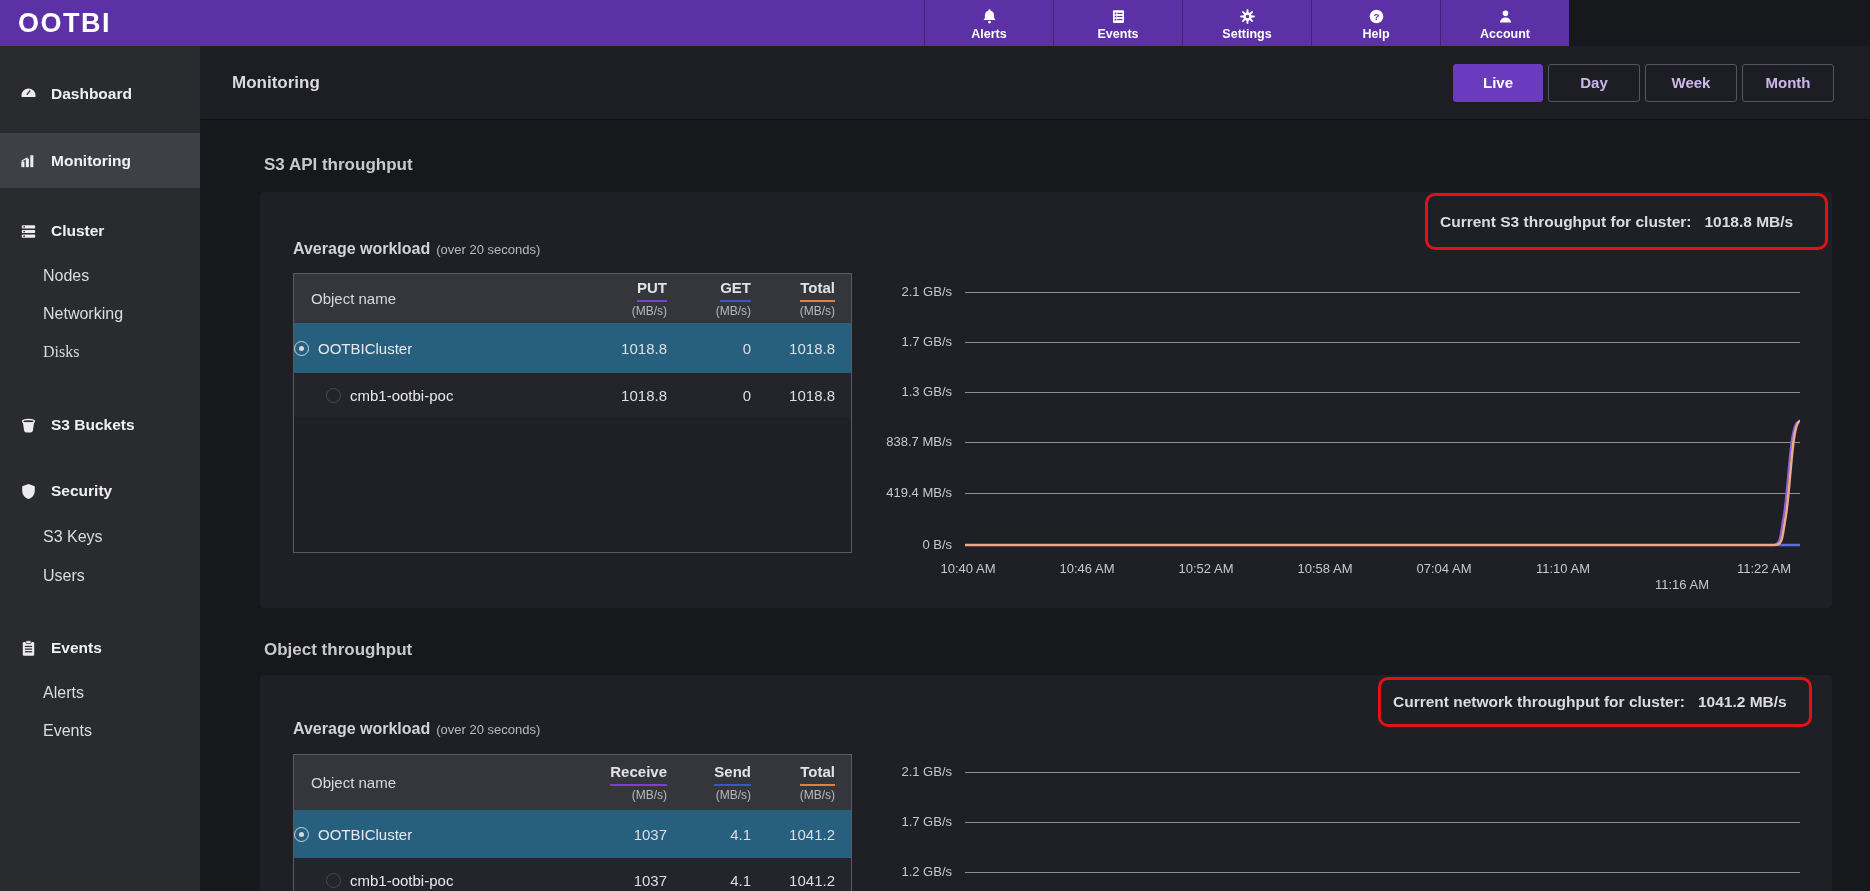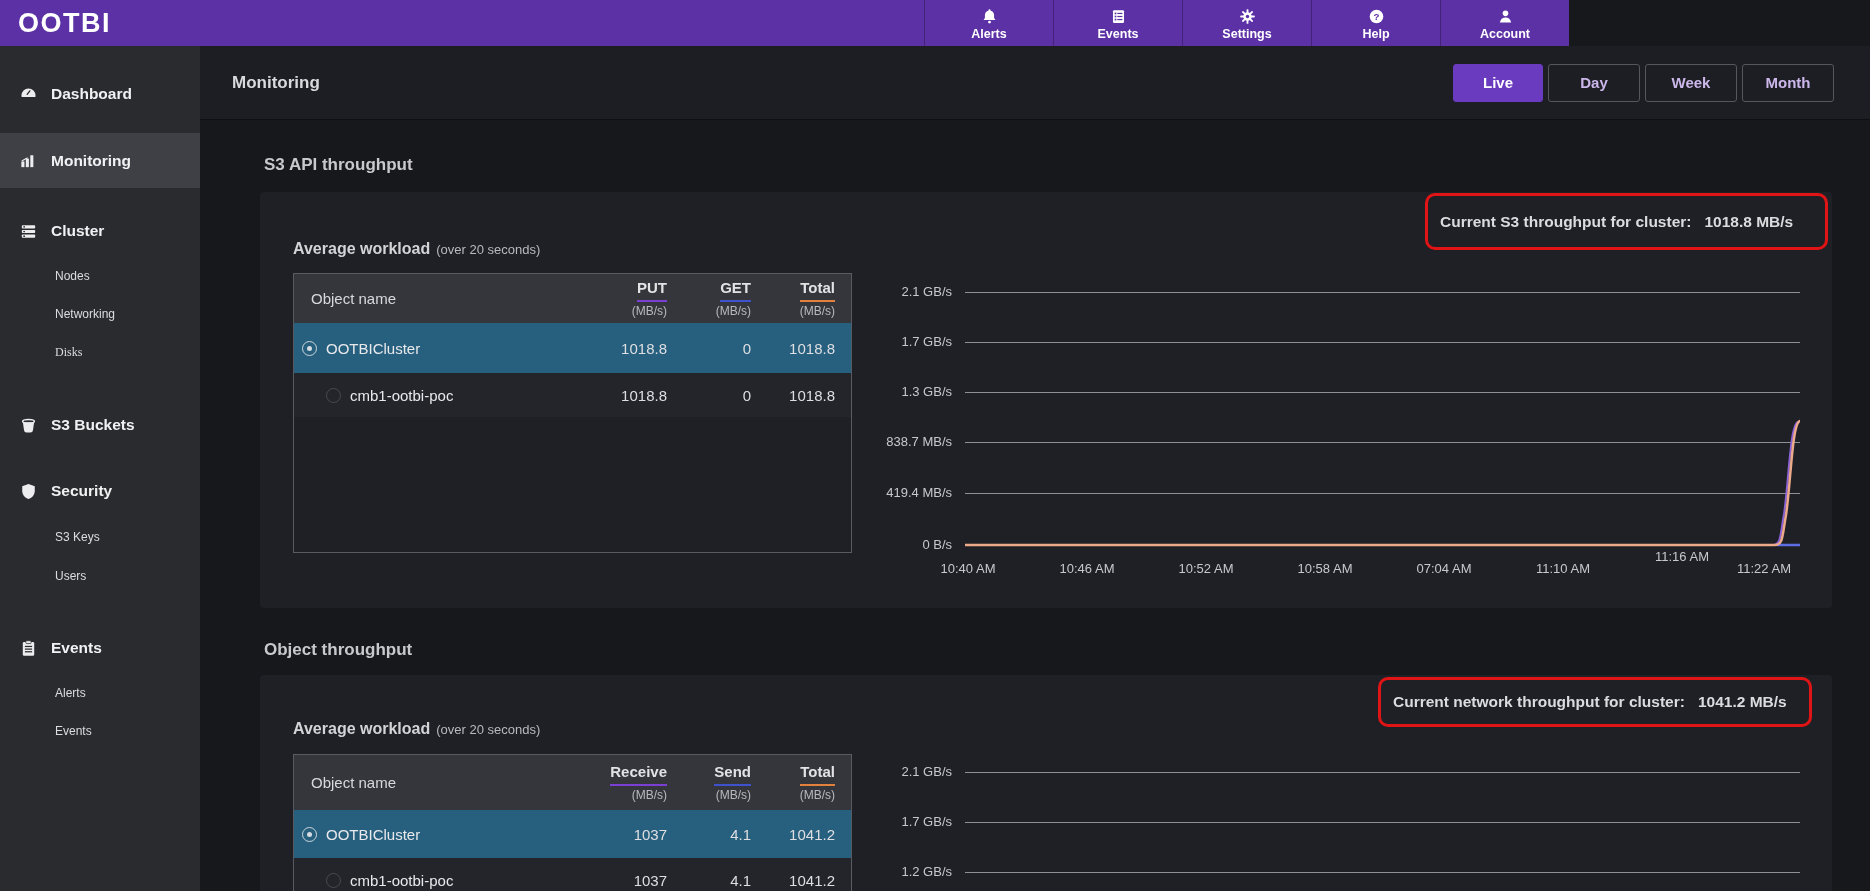--- a/index.html
+++ b/index.html
@@ -39,21 +39,21 @@
   .topbar-item{flex:1;border-left:1px solid rgba(0,0,0,.28);display:flex;flex-direction:column;
         align-items:center;justify-content:center;gap:1px;cursor:pointer;padding-top:2px;}
   .topbar-item .ticon{height:18px;display:flex;align-items:center;}
   .topbar-item .tlabel{font-size:12.5px;font-weight:bold;color:#fff;line-height:14px;}
   
   .sidebar{position:absolute;left:0;top:46px;width:200px;height:845px;background:var(--side);z-index:20;}
   .side-item{position:absolute;left:0;width:200px;height:36px;display:flex;align-items:center;
         padding-left:18px;gap:13px;font-weight:bold;font-size:15.5px;color:#f1f1f3;cursor:pointer;}
   .side-item.active{height:55px;background:var(--side-active);}
   .side-sub{position:absolute;left:0;width:200px;height:30px;display:flex;align-items:center;
-        padding-left:55px;font-size:12px;color:#dddde0;cursor:pointer;}
+        padding-left:43px;font-size:16px;color:#dddde0;cursor:pointer;}
   .sicon{width:20px;height:20px;display:flex;align-items:center;justify-content:center;}
   
   .main-header{position:absolute;left:200px;top:46px;width:1670px;height:74px;background:var(--strip);
         border-bottom:1px solid #0f0f13;display:flex;align-items:center;justify-content:space-between;
         padding:0 36px 0 32px;z-index:10;}
   .page-title{font-size:17px;font-weight:bold;color:#dadadd;}
   .range-group{display:flex;gap:5px;}
   .range-btn{height:38px;width:92px;display:flex;align-items:center;justify-content:center;
         font-size:15px;font-weight:bold;border:1px solid #56575e;border-radius:3px;
         color:#cbb7ea;background:transparent;cursor:pointer;}
@@ -74,21 +74,21 @@
   .th-col{text-align:right;line-height:1.1;}
   .col-label{display:inline-block;font-size:15px;font-weight:bold;color:#e3e3e6;
         padding-bottom:3px;border-bottom:2.5px solid transparent;}
   .u-put{border-bottom-color:var(--u-purple);}
   .u-get{border-bottom-color:var(--u-blue);}
   .u-total{border-bottom-color:var(--u-orange);}
   .col-unit{display:block;font-size:12px;color:var(--text-dim);margin-top:3px;}
   .trow{display:grid;grid-template-columns:1fr 84px 84px 84px;align-items:center;
         padding-right:16px;background:var(--row);cursor:pointer;}
   .trow.sel{background:var(--row-sel);}
-  .row-name{display:flex;align-items:center;gap:9px;padding-left:8px;font-size:15px;color:#e9e9eb;}
+  .row-name{display:flex;align-items:center;gap:9px;font-size:15px;color:#e9e9eb;}
   .trow .val{text-align:right;font-size:15px;color:#dfdfe2;}
   .radio{width:15px;height:15px;border-radius:50%;border:1.5px solid #cdd5da;position:relative;flex:none;}
   .radio.sel::after{content:"";position:absolute;left:50%;top:50%;width:5px;height:5px;margin:-2.5px 0 0 -2.5px;
         border-radius:50%;background:#d5dce1;}
   .radio.unsel{border-color:rgba(255,255,255,.16);}
   .indent{padding-left:32px;}
   
   .gridline{position:absolute;height:1px;background:var(--grid);left:705px;width:835px;}
   .ylab{position:absolute;left:560px;width:132px;text-align:right;font-size:13px;color:#c8c8cc;height:18px;line-height:18px;}
   .xlab{position:absolute;width:74px;text-align:center;font-size:13px;color:#c8c8cc;height:18px;line-height:18px;}
@@ -324,21 +324,21 @@
     <div class="ylab" style="top:191px;">1.3 GB/s</div>
     <div class="ylab" style="top:241px;">838.7 MB/s</div>
     <div class="ylab" style="top:292px;">419.4 MB/s</div>
     <div class="ylab" style="top:344px;">0 B/s</div>
     <div class="xlab" style="left:671px;top:368px;">10:40 AM</div>
     <div class="xlab" style="left:790px;top:368px;">10:46 AM</div>
     <div class="xlab" style="left:909px;top:368px;">10:52 AM</div>
     <div class="xlab" style="left:1028px;top:368px;">10:58 AM</div>
     <div class="xlab" style="left:1147px;top:368px;">07:04 AM</div>
     <div class="xlab" style="left:1266px;top:368px;">11:10 AM</div>
-    <div class="xlab" style="left:1385px;top:356px;">11:16 AM</div>
+    <div class="xlab" style="left:1385px;top:384px;">11:16 AM</div>
     <div class="xlab" style="left:1467px;top:368px;">11:22 AM</div>
     <svg class="series-svg" width="835" height="256" viewBox="0 0 835 256">
       <path d="M0 253 L808 253 C816 253 815 244 819 222 C824 188 825 132 833 130" fill="none" stroke="#8a63d6" stroke-width="2" stroke-linecap="round"></path>
       <path d="M812 253 L835 253" fill="none" stroke="#5d6de4" stroke-width="2.5" stroke-linecap="round"></path>
       <path d="M0 253 L810 253 C818 253 817 245 821 223 C826 189 827 131 835 129" fill="none" stroke="#ecaa8b" stroke-width="2.5" stroke-linecap="round"></path>
     </svg>
   </div>
 </div>
 
 <h2 class="section-title" style="left:264px;top:640px;">Object throughput</h2>

